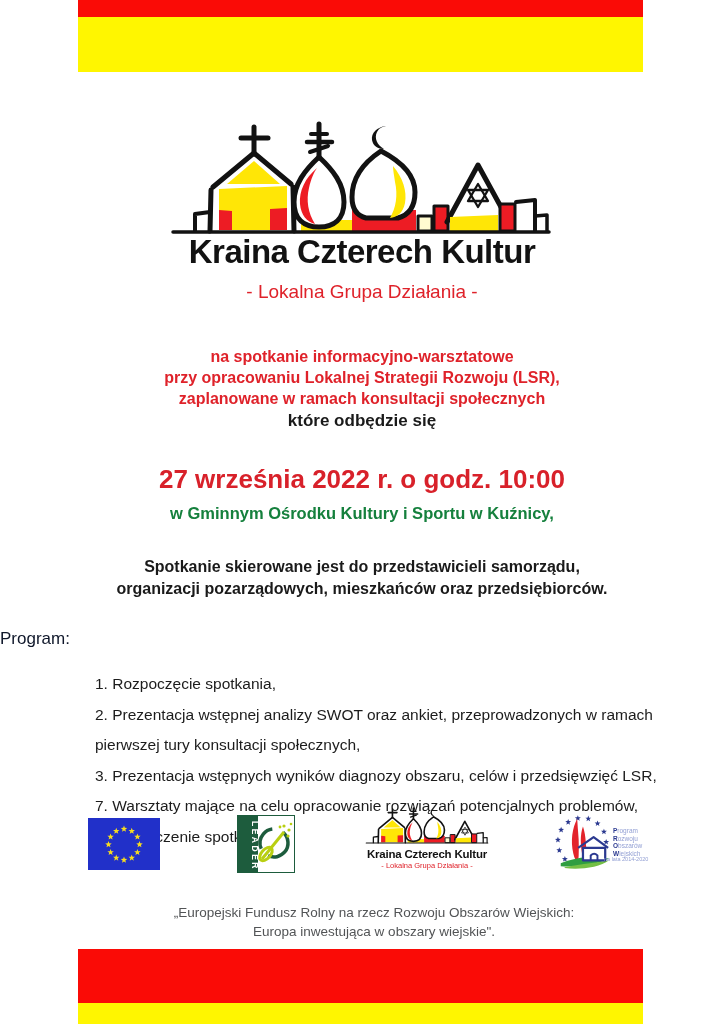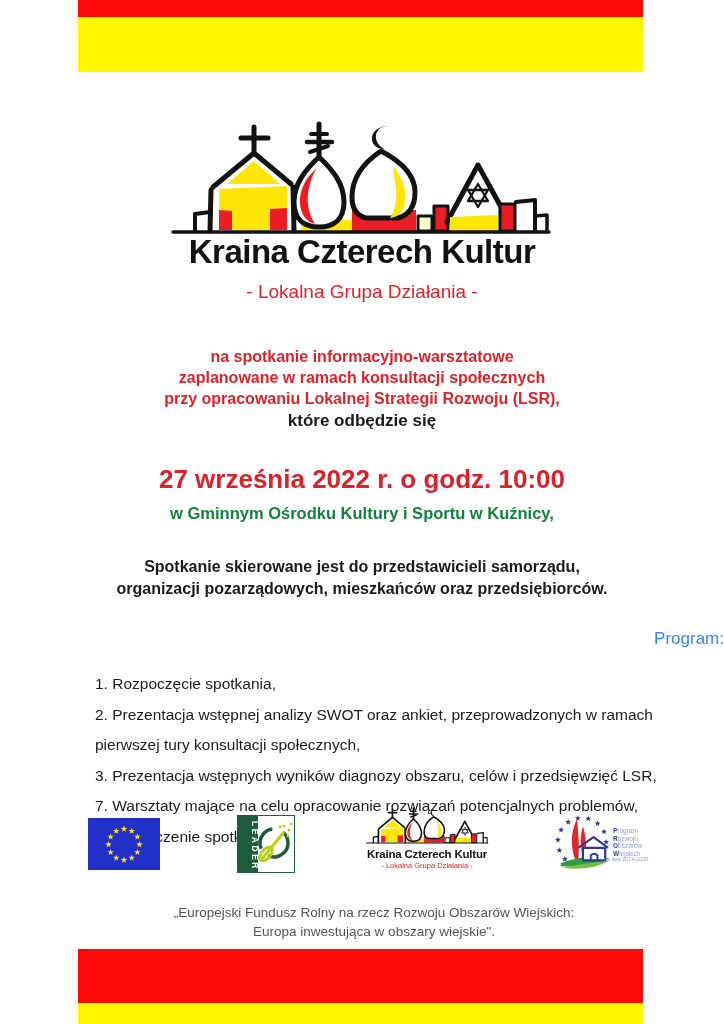--- a/index.html
+++ b/index.html
@@ -28,22 +28,22 @@
   .invite .redline{font-size:16px;font-weight:bold;line-height:21px;color:#df222a;white-space:nowrap;}
   .invite .closing{font-size:17px;font-weight:bold;line-height:23px;color:#1a1a1a;}
 
   .event-date{position:absolute;top:464px;left:0;width:100%;text-align:center;
               font-size:26px;font-weight:bold;color:#d8212a;}
   .venue{position:absolute;top:502px;left:0;width:100%;text-align:center;
          font-size:16.5px;font-weight:bold;line-height:22px;color:#15803d;}
   .audience{position:absolute;top:556px;left:0;width:100%;text-align:center;
          font-size:16px;font-weight:bold;line-height:22px;color:#1a1a1a;}
 
-  .program-heading{position:absolute;top:629px;left:0;width:100%;text-align:right;
-         font-size:17px;color:#3b82f6;}
+  .program-heading{position:absolute;top:629px;left:0;width:100%;text-align:left;
+         font-size:17px;color:#0f172a;}
   .program-list{position:absolute;top:665px;left:95px;width:600px;text-align:left;
          font-size:15.5px;line-height:22.5px;color:#1c1c1c;}
   .program-list .pline{white-space:nowrap;margin-top:8px;}
 
   
   .eu-flag{position:absolute;left:88px;top:818px;width:72px;height:52px;}
   .leader-logo{position:absolute;left:237px;top:815px;width:58px;height:58px;}
   .leader-logo text{font-family:"Liberation Sans",sans-serif;}
   .kck-small{position:absolute;left:351px;top:807px;width:152px;text-align:center;}
   .kck-small svg{width:126px;height:39px;display:block;margin:0 auto;}
@@ -117,22 +117,22 @@
       <path d="M369,95 L381,94 L381,110" fill="none" stroke="#121212" stroke-width="3.5"></path>
       <path d="M7,111 L383,111" stroke="#121212" stroke-width="3.5"></path>
     </g>
   </svg>
 
   <div class="logo-title">Kraina Czterech Kultur</div>
   <div class="logo-subtitle">- Lokalna Grupa Działania -</div>
 
   <div class="invite">
     <div class="redline">na spotkanie informacyjno-warsztatowe</div>
+    <div class="redline">przy opracowaniu Lokalnej Strategii Rozwoju (LSR),</div>
     <div class="redline">zaplanowane w ramach konsultacji społecznych</div>
-    <div class="redline">przy opracowaniu Lokalnej Strategii Rozwoju (LSR),</div>
     <div class="closing">które odbędzie się</div>
   </div>
 
   <div class="event-date">27 września 2022 r. o godz. 10:00</div>
 
   <div class="venue">
     <div>w Gminnym Ośrodku Kultury i Sportu w Kuźnicy,</div>
   </div>
 
   <div class="audience">

